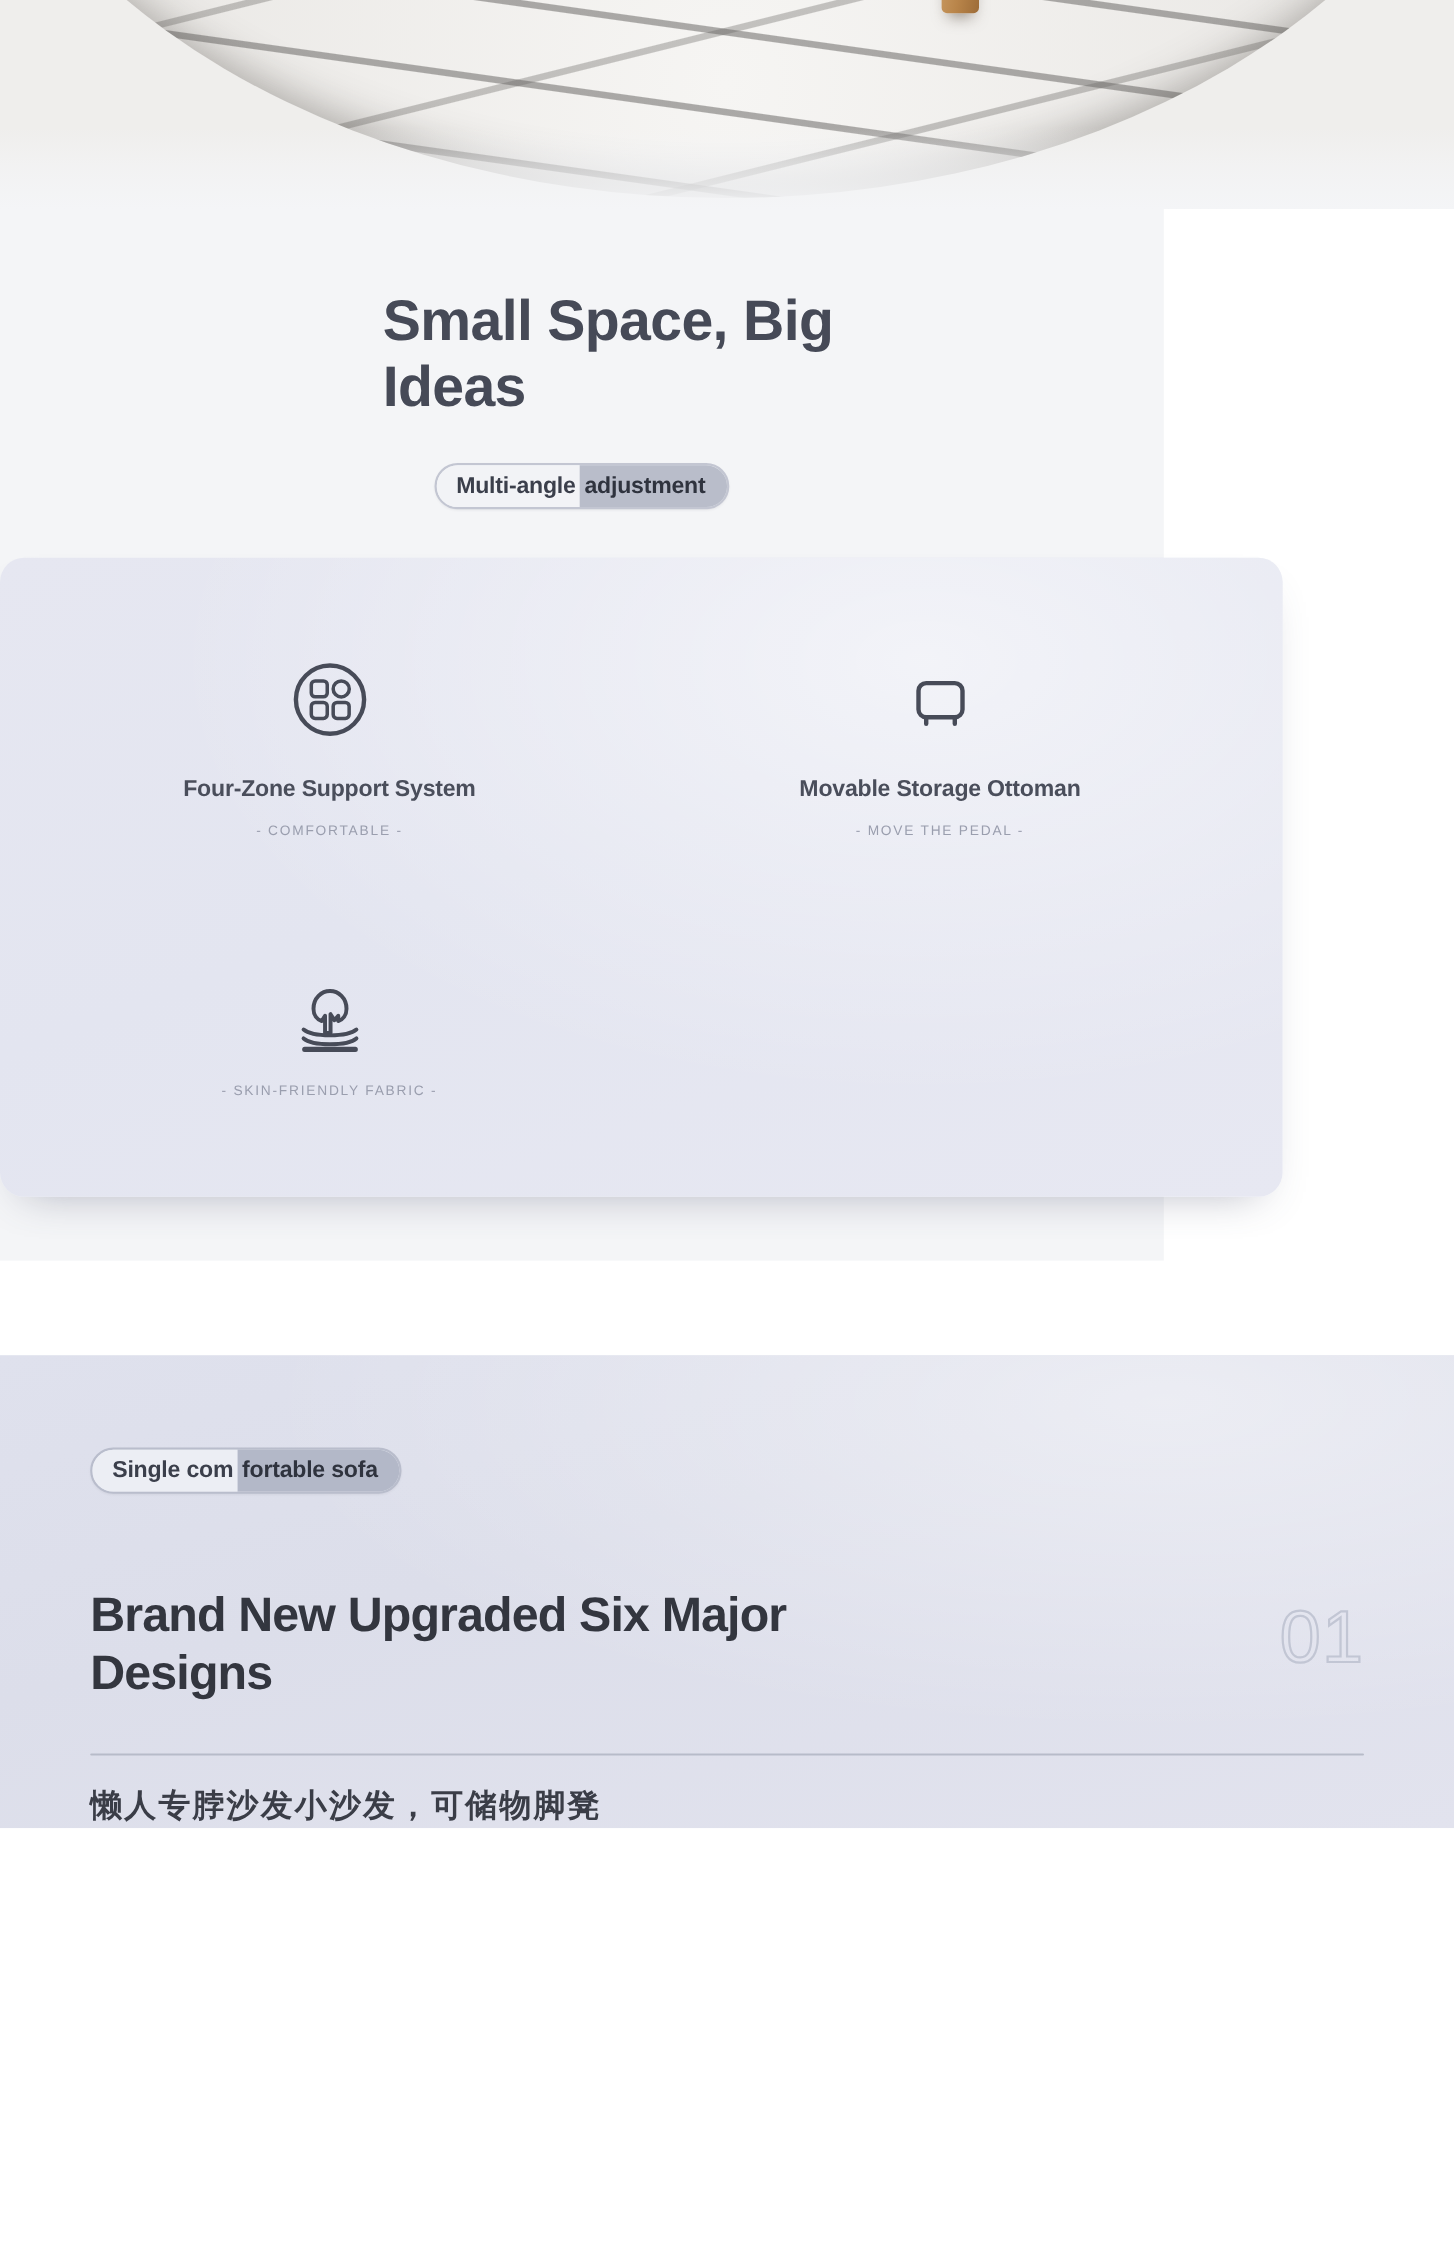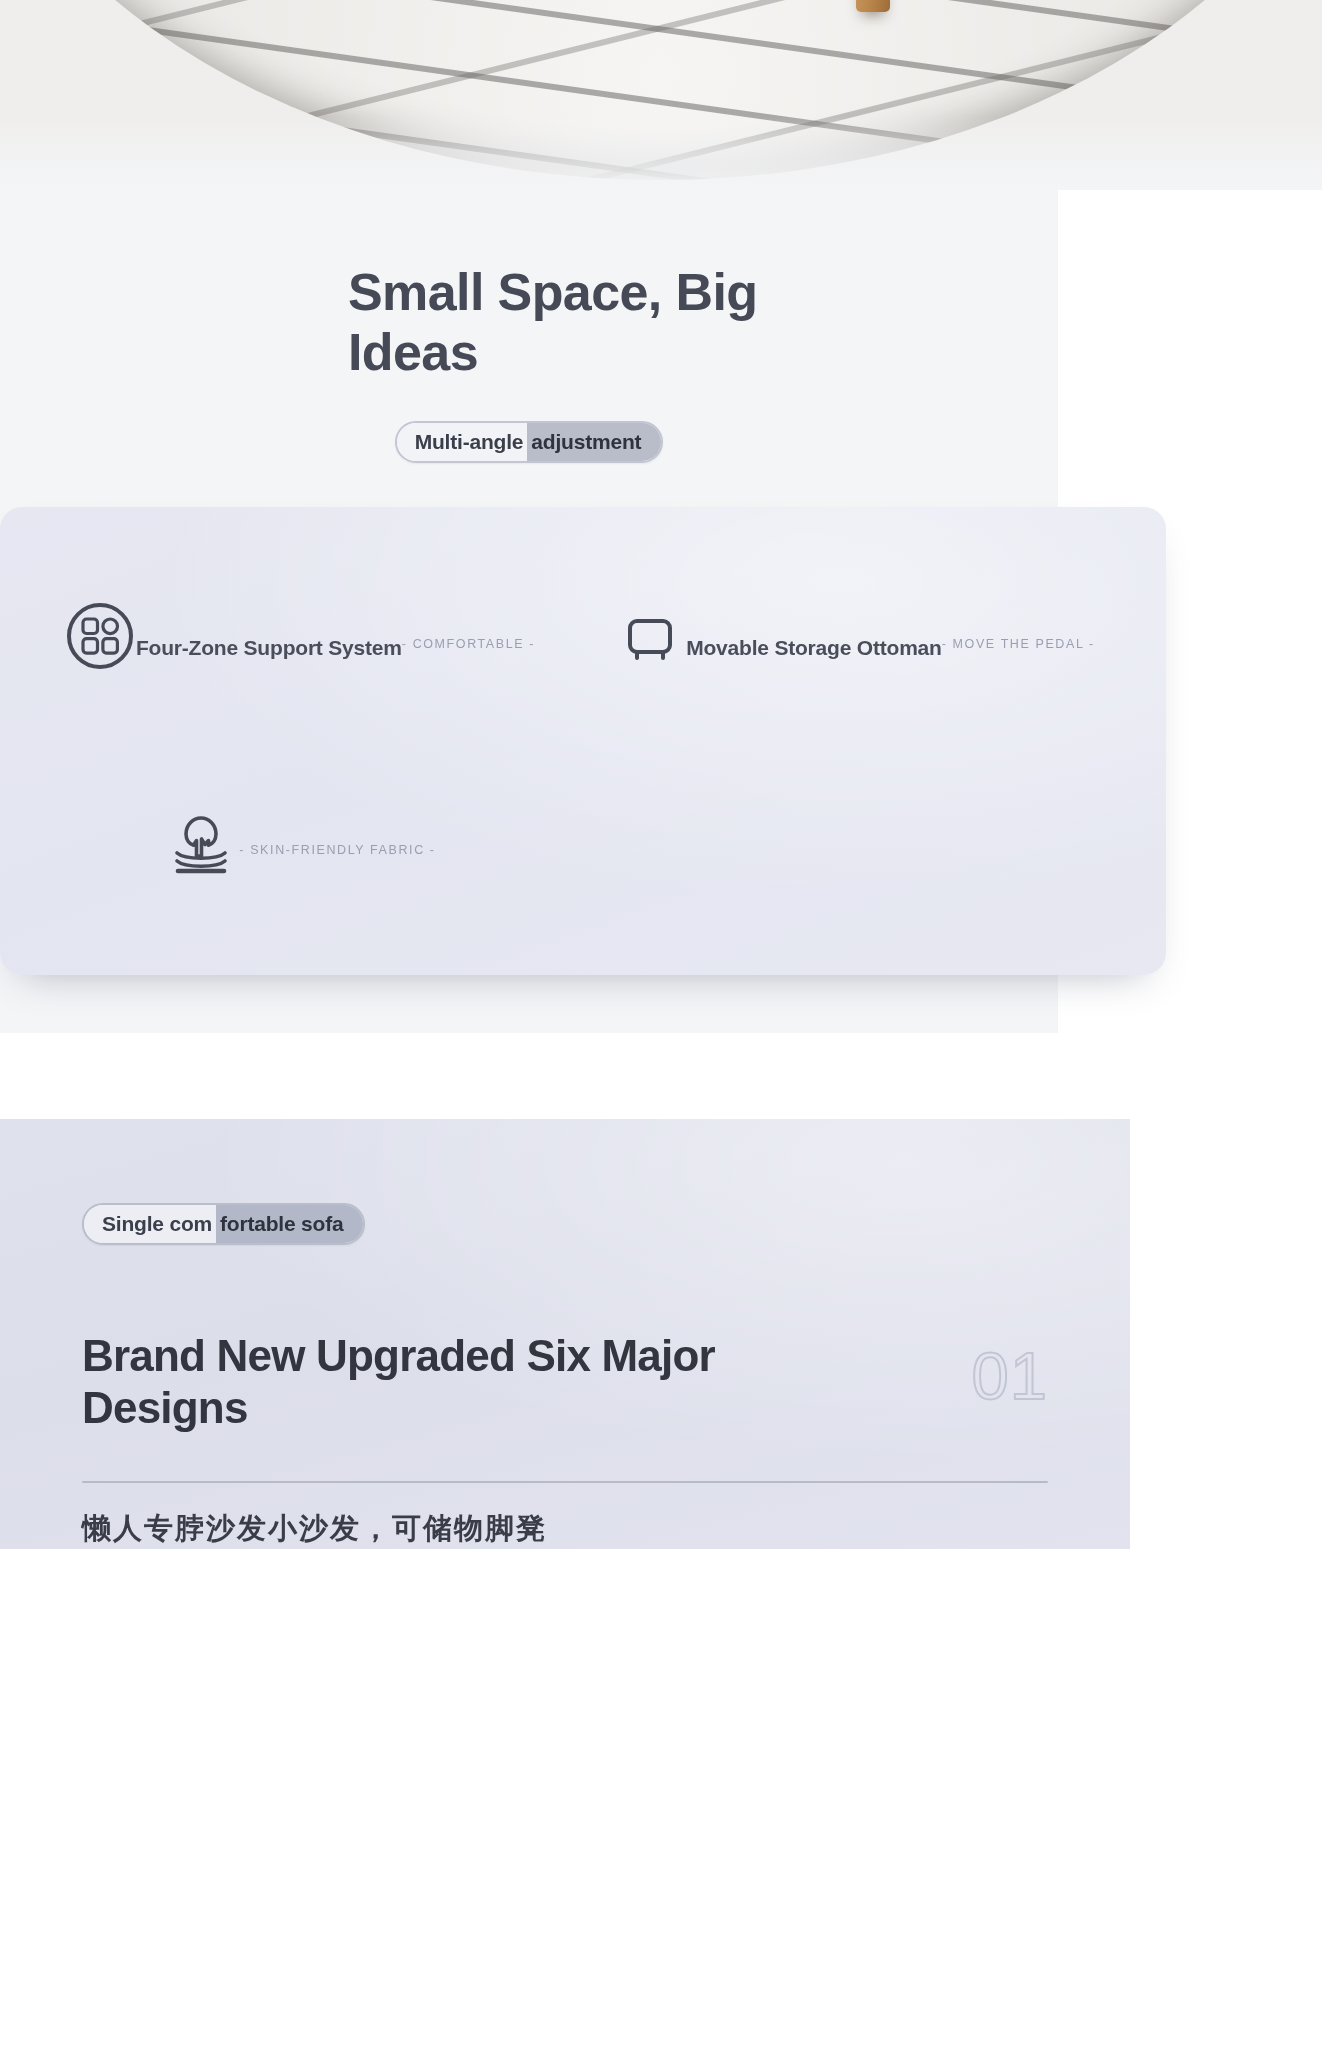--- a/index.html
+++ b/index.html
@@ -121,23 +121,23 @@
   }
   .feature-grid {
     position: relative;
     display: grid;
     grid-template-columns: 1fr 1fr;
     row-gap: 120px;
     z-index: 2;
   }
   .feature {
     display: flex;
+    flex-direction: column;
     align-items: center;
     text-align: center;
-    justify-content: center;
   }
   .feature .ico { height: 86px; display: flex; align-items: center; justify-content: center; }
   .feature .f-title {
     margin-top: 26px;
     font-size: 21px;
     font-weight: 700;
     line-height: 1.28;
     letter-spacing: -0.2px;
     color: #4a4e5b;
     max-width: 330px;
@@ -149,21 +149,21 @@
     color: #9a9eae;
     font-weight: 400;
   }
   .feature.offset-left { transform: translateX(-12px); }
 
   
   .gap-white { width: 1322px; height: 86px; background: #ffffff; }
 
   .section-two {
     position: relative;
-    width: 1130px;
+    width: 1322px;
     min-height: 430px;
     background: linear-gradient(165deg, #dfe1ed 0%, #dcdeea 40%, #e2e3ee 100%);
     padding: 84px 0 0 0;
     overflow: hidden;
   }
   .section-two::after {
     content: "";
     position: absolute; inset: 0;
     background: radial-gradient(ellipse at 80% 10%, rgba(255,255,255,0.45) 0%, rgba(255,255,255,0) 55%);
     pointer-events: none;

